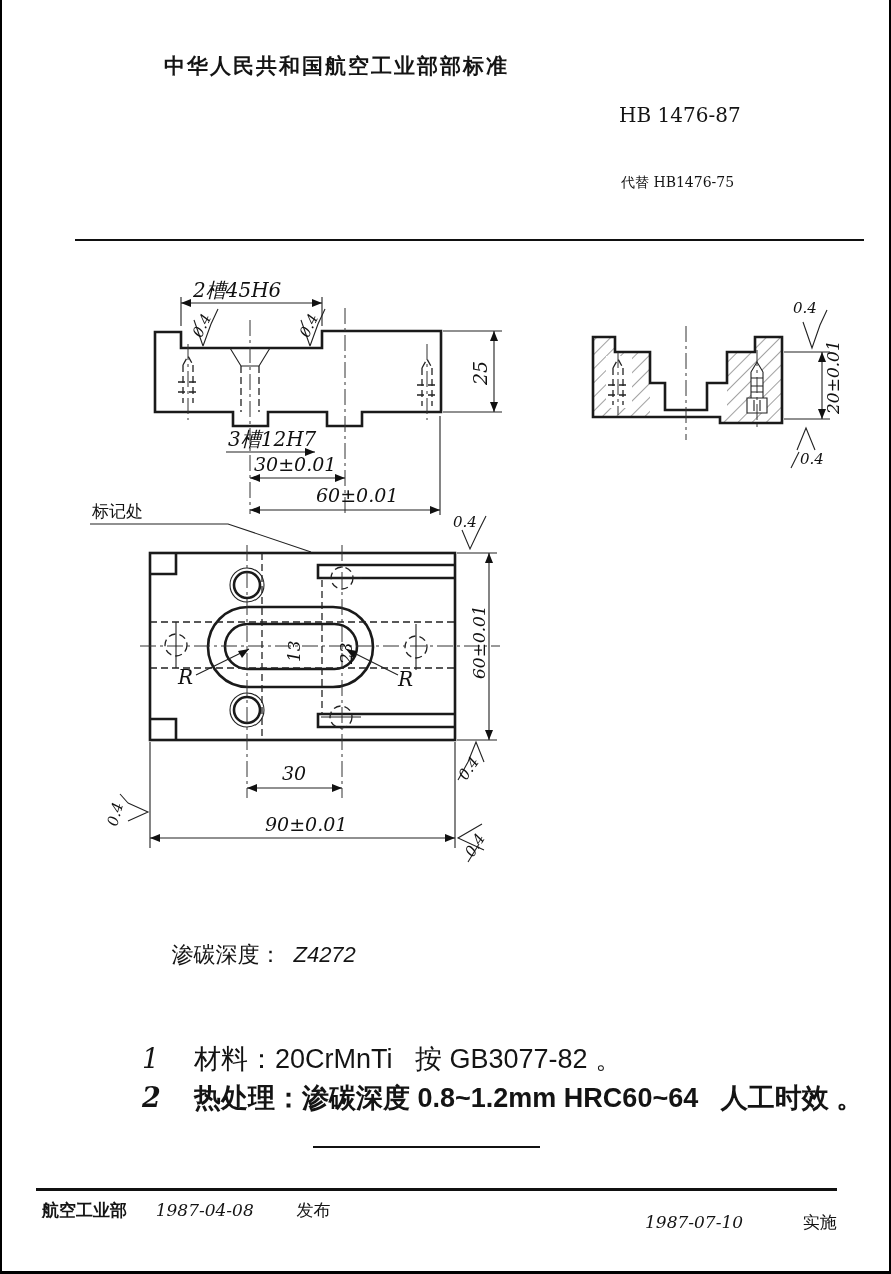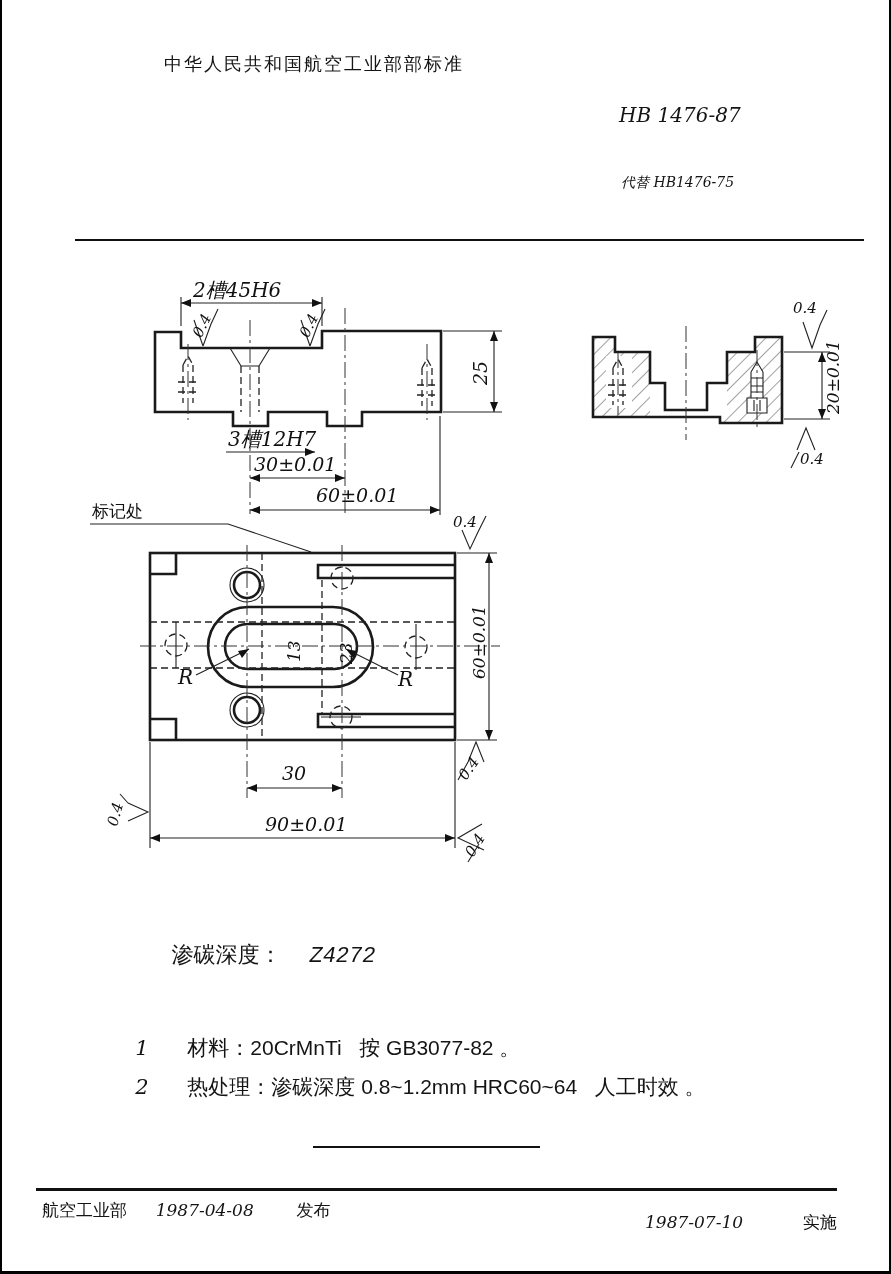--- a/index.html
+++ b/index.html
@@ -1,31 +1,31 @@
 <!DOCTYPE html>
 <html><head>
 <meta charset="utf-8">
 <style>
   html,body{margin:0;padding:0;background:#e8e8e8;}
   #page{position:relative;width:891px;height:1274px;background:#ffffff;overflow:hidden;
         font-family:"Liberation Sans", sans-serif;color:#141414;}
   .edge{position:absolute;background:#000;}
   .abs{position:absolute;}
   .rule{position:absolute;background:#111;}
-  .org-line{font-size:18px;font-weight:normal;letter-spacing:2px;font-family:"Liberation Sans",sans-serif;}
-  .hand{font-family:"DejaVu Serif",serif;font-style:italic;}
+  .org-line{font-size:21px;font-weight:bold;letter-spacing:2px;font-family:"Liberation Sans",sans-serif;}
+  .hand{font-family:"DejaVu Serif",serif;}
   .std-no{font-size:20px;}
   .replaces{font-size:14px;}
   .doc-title{font-size:31px;font-weight:bold;letter-spacing:24px;font-style:italic;}
   .code-row{font-size:22px;line-height:38px;white-space:pre;}
-  .code-row .val{font-family:Liberation Mono, monospace;font-style:italic;margin-left:28px;}
-  .note-row{position:absolute;font-size:21px;white-space:pre;}
+  .code-row .val{font-family:Liberation Sans, sans-serif;font-style:italic;margin-left:12px;}
+  .note-row{position:absolute;font-size:27px;white-space:pre;}
   .note-row .num{display:inline-block;width:52px;font-family:"DejaVu Serif",serif;font-style:italic;}
   .footer-left,.footer-right{font-size:17px;}
-  .footer-left .org{font-weight:normal;}
+  .footer-left .org{font-weight:bold;}
   .date{font-family:"DejaVu Serif",serif;font-style:italic;}
   
   .ol{fill:none;stroke:#1a1a1a;stroke-width:2.6;stroke-linejoin:miter;}
   .tl{fill:none;stroke:#222;stroke-width:1.1;}
   .cl{fill:none;stroke:#333;stroke-width:1;stroke-dasharray:16 4 3 4;}
   .hd{fill:none;stroke:#222;stroke-width:1.3;stroke-dasharray:7 4;}
   .ah{fill:#111;stroke:none;}
   .wt{fill:#fff;stroke:none;}
   text.dim{font-family:"DejaVu Serif",serif;font-style:italic;font-size:19px;fill:#111;}
   text.dim20{font-family:"DejaVu Serif",serif;font-style:italic;font-size:20px;fill:#111;}
@@ -254,21 +254,21 @@
     </g>
   </svg>
 
   <div class="abs code-row" style="left:147px;top:898px;">
     <span>渗碳深度：</span><span class="val">Z4272</span>
   </div>
 
   <div class="note-row" style="left:112px;top:1010px;">
     <span class="num">1</span><span class="txt">材料：20CrMnTi   按 GB3077-82 。</span>
   </div>
-  <div class="note-row" style="left:112px;top:1049px;">
+  <div class="note-row" style="left:112px;top:1049px;font-weight:bold;">
     <span class="num">2</span><span class="txt">热处理：渗碳深度 0.8~1.2mm HRC60~64   人工时效 。</span>
   </div>
 
   <div class="rule" style="left:313px;top:1146px;width:227px;height:2px;"></div>
 
   <div class="rule" style="left:36px;top:1188px;width:801px;height:3px;"></div>
   <div class="abs footer-left" style="left:42px;top:1199px;">
     <span class="org">航空工业部</span>
     <span class="date" style="margin-left:24px;">1987-04-08</span>
     <span style="margin-left:38px;">发布</span>

